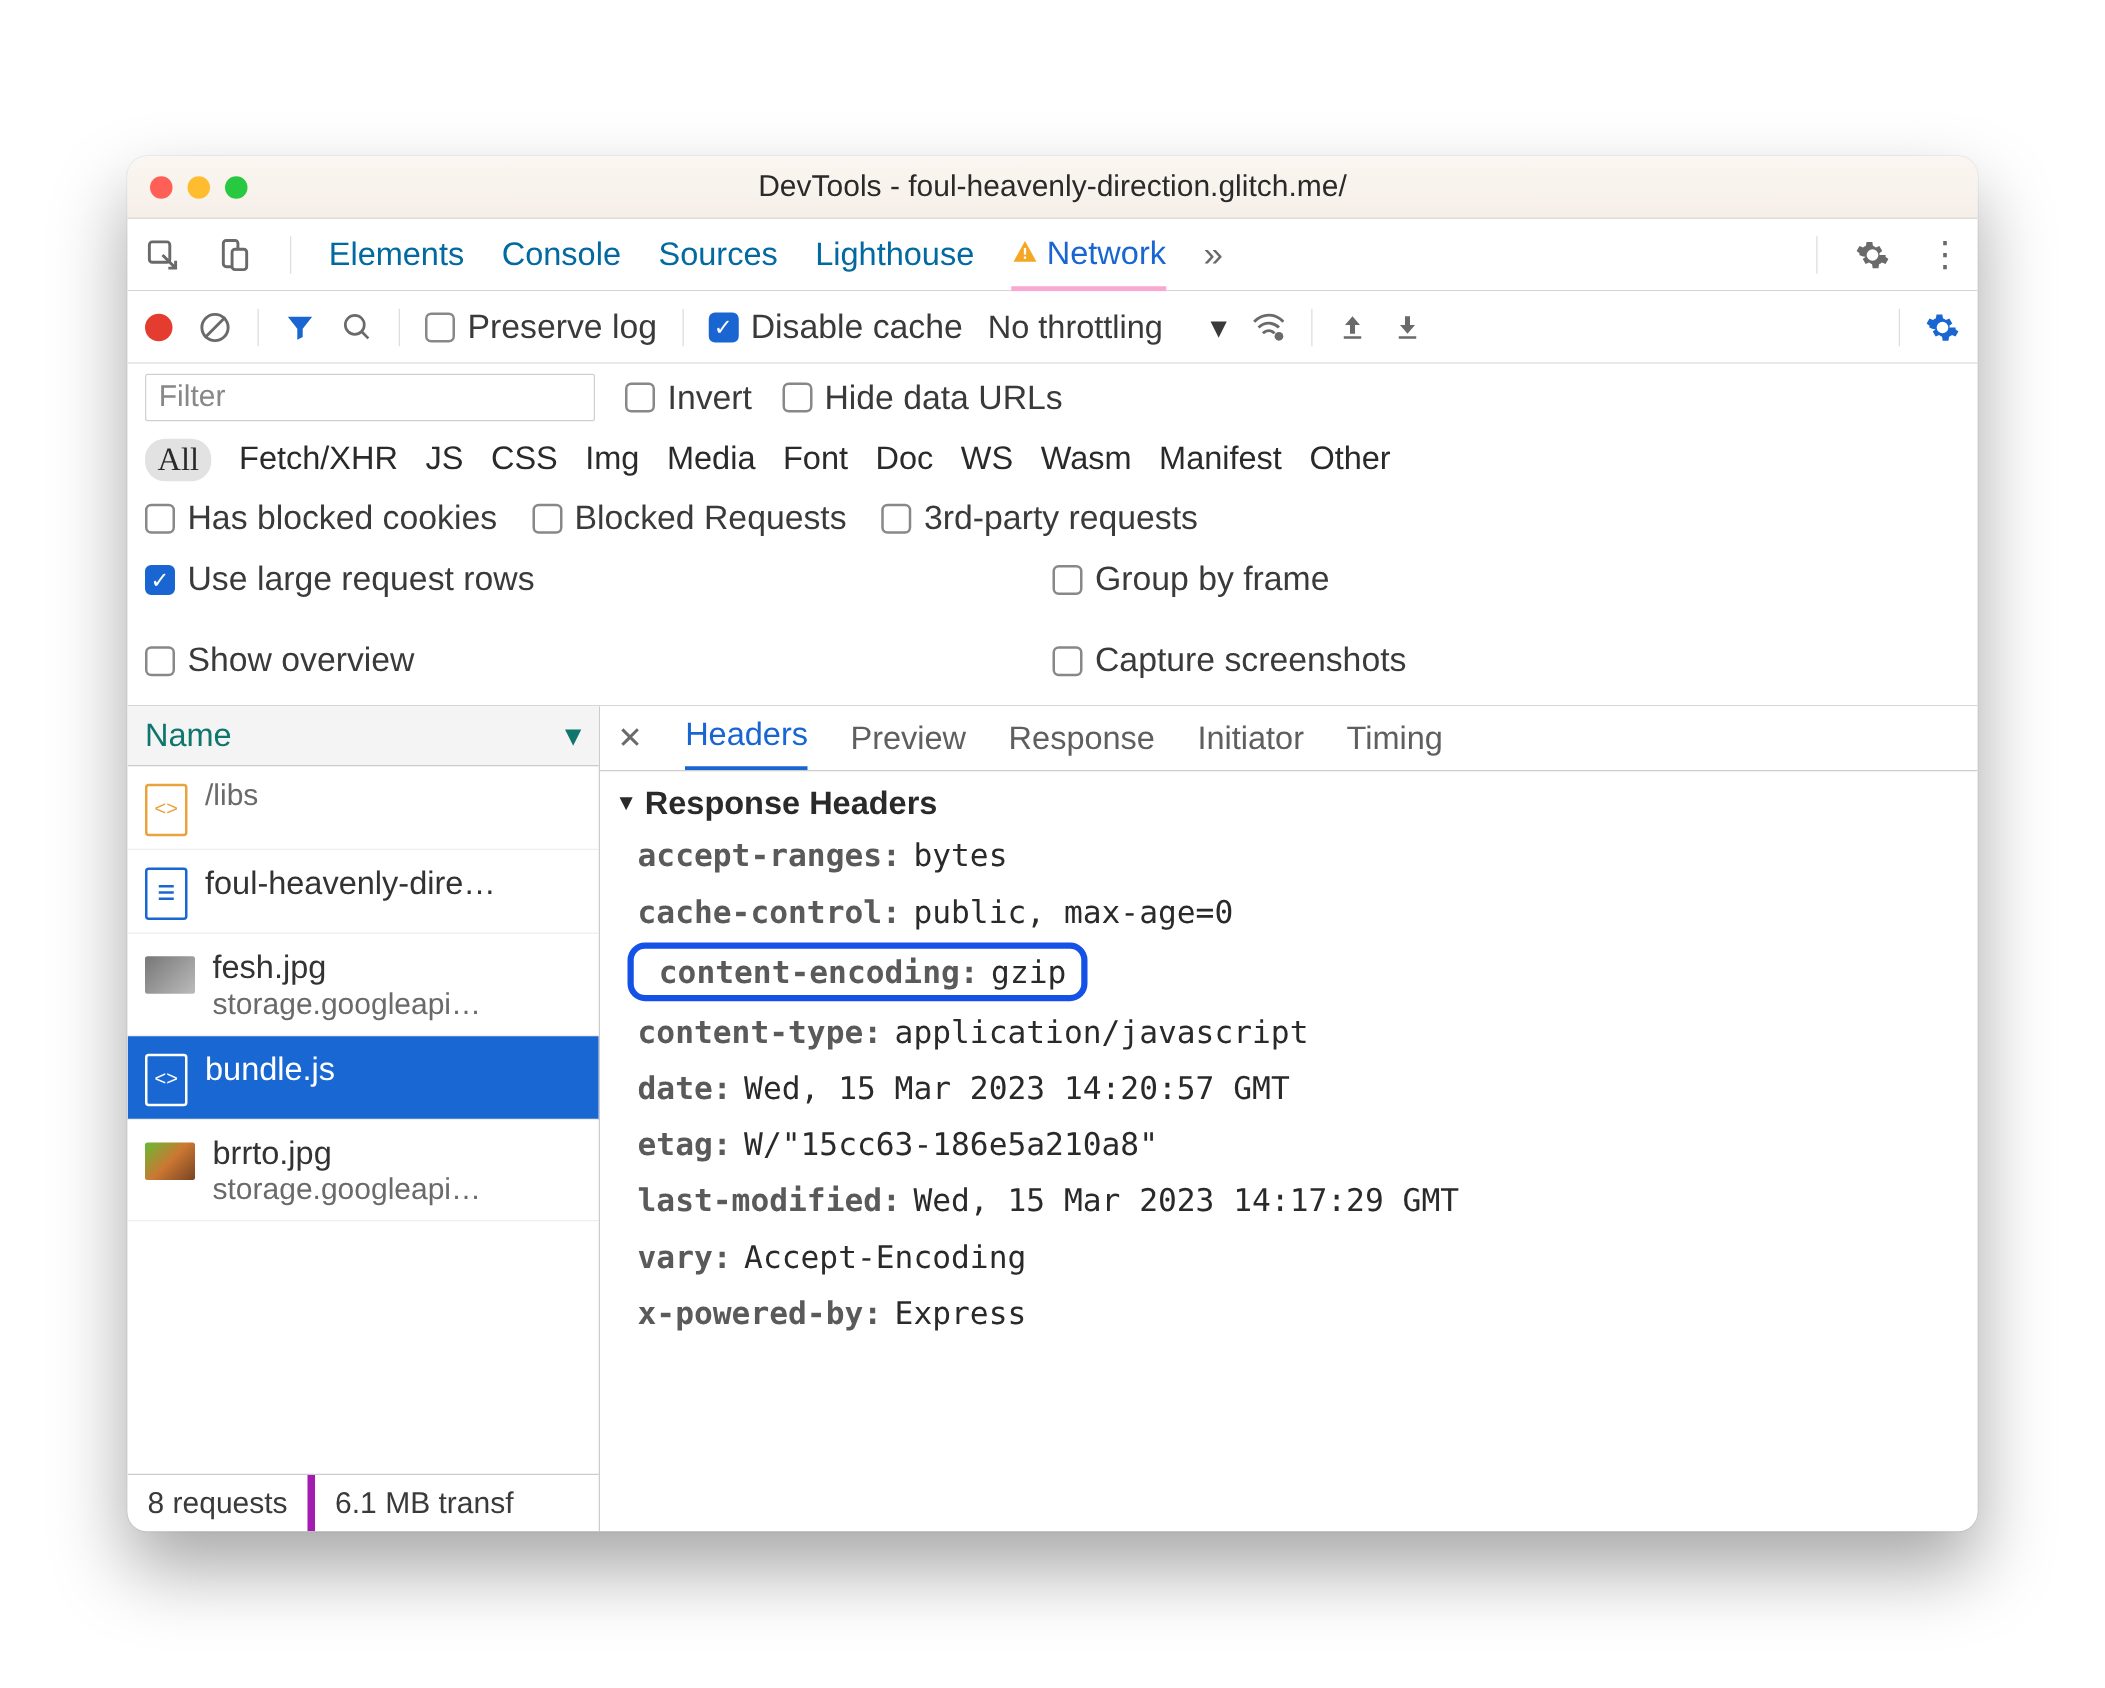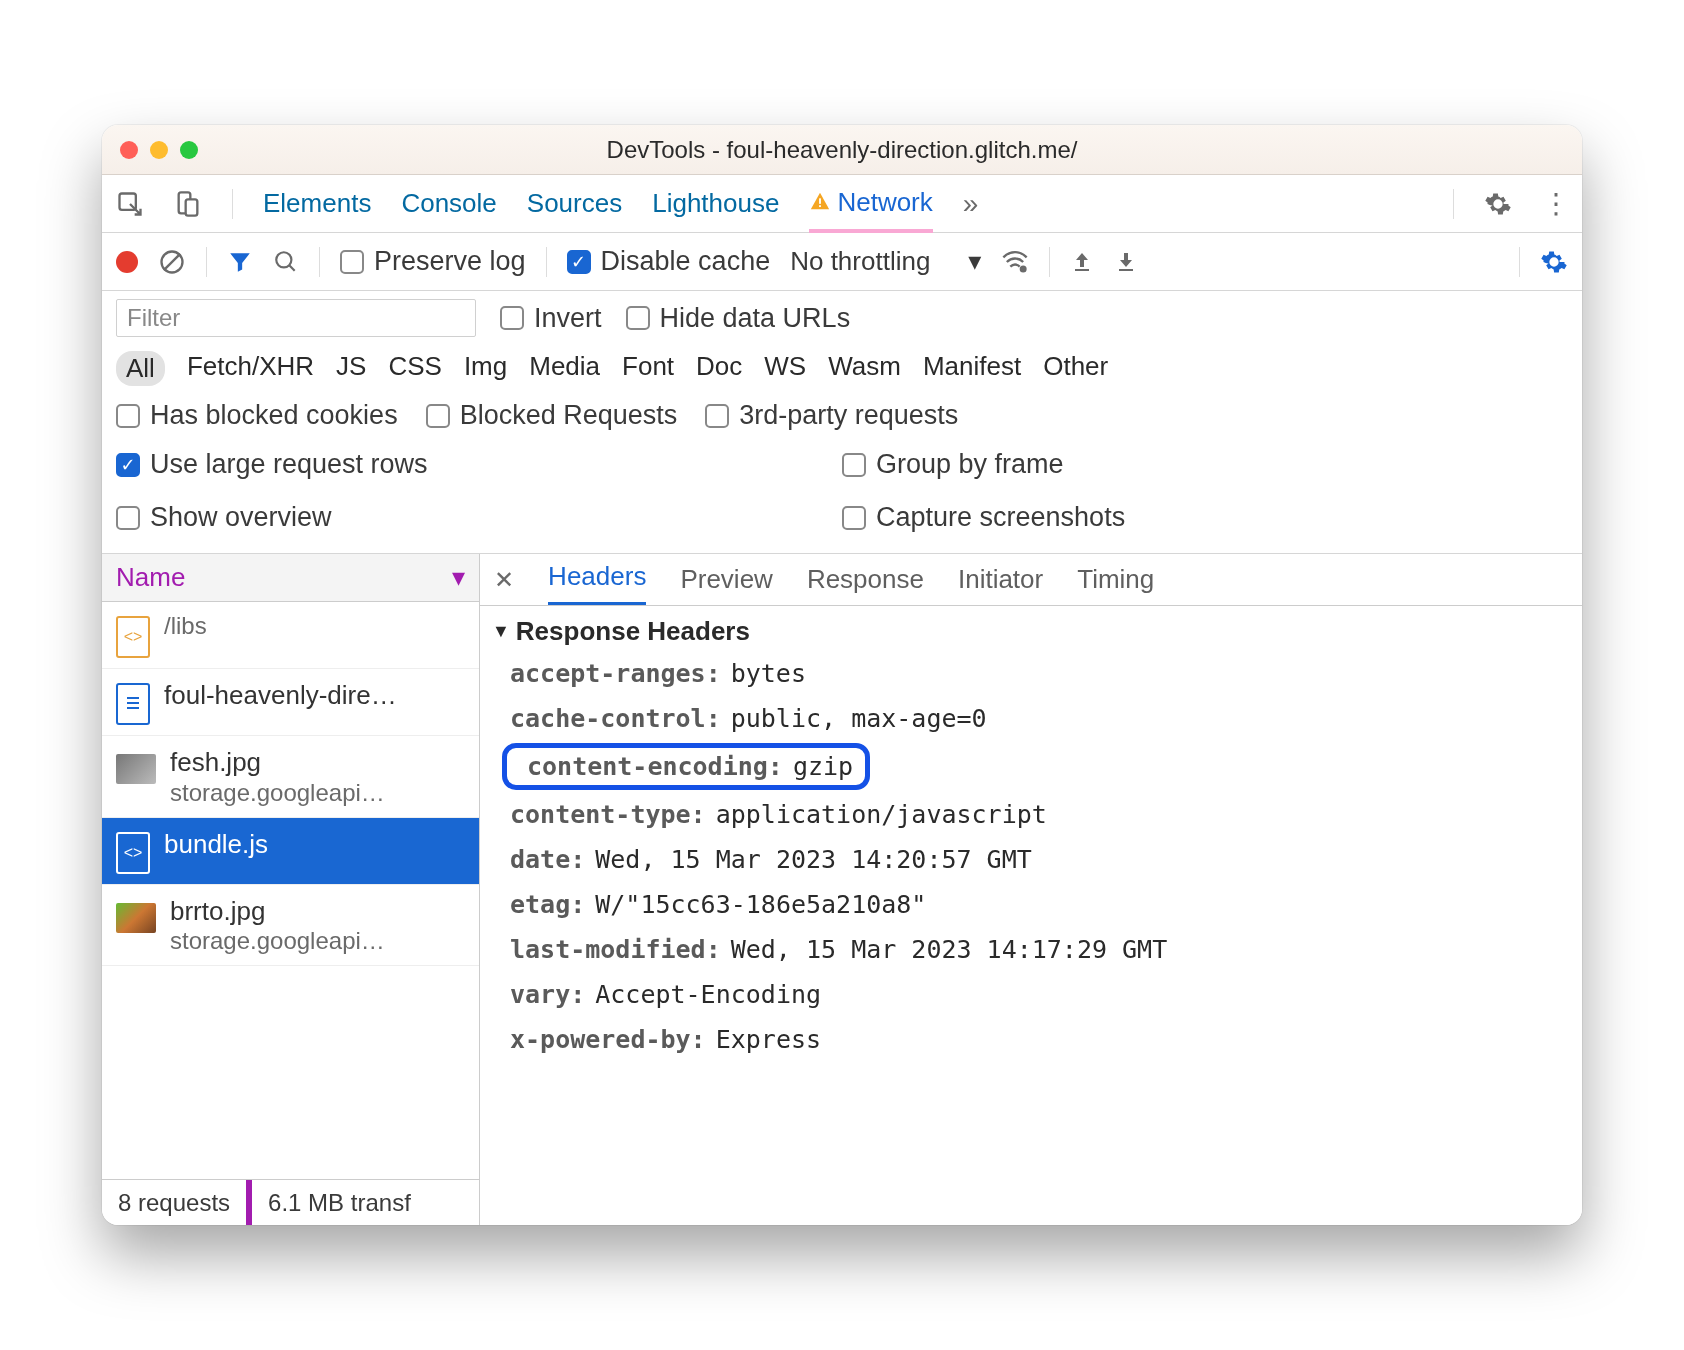--- a/index.html
+++ b/index.html
@@ -93,33 +93,33 @@
   
   .typesrow {
     padding: 6px 14px 10px 14px;
     display:flex;
     flex-wrap:wrap;
     gap: 22px;
     font-size:26px;
     color:#2a2a2a;
     background:#fff;
   }
-  .pill { padding: 2px 10px; border-radius:16px; }
+  .pill { padding: 2px 10px; border-radius:16px;font-family:Liberation Serif, serif; }
   .pill.active { background:#e2e2e2; }
   
   .optsrow { padding: 4px 14px 10px 14px; display:flex; gap:28px; flex-wrap:wrap; background:#fff; }
   .twocol { display:flex; padding: 8px 14px 20px 14px; border-bottom:1px solid #d6d6d6; background:#fff; }
-  .col { flex:1; display:flex; flex-direction:column; gap:22px; }
+  .col { flex:1; display:flex; flex-direction:column; gap:34px; }
   
   .split { flex:1; display:flex; min-height:0; }
   .leftpane { width: 378px; border-right:1px solid #ccc; display:flex; flex-direction:column; background:#fff; }
   .colhead {
     height:48px; border-bottom:1px solid #ccc;
     display:flex; align-items:center; justify-content:space-between;
-    padding:0 14px; font-size:26px; color:#a21caf;
+    padding:0 14px; font-size:26px; color:#0f766e;
     background:#f4f4f4;
   }
   .reqlist { flex:1; overflow:hidden; }
   .reqrow { display:flex; gap:14px; padding:10px 14px; border-bottom:1px solid #eee; align-items:flex-start; }
   .reqrow.selected { background:#1967d2; color:#fff; }
   .ficon { width:34px; height:42px; border:2px solid; border-radius:3px; flex-shrink:0; position:relative; margin-top:4px; display:flex; align-items:center; justify-content:center; font-size:16px;}
   .ficon.js { border-color:#e8a33d; color:#e8a33d; }
   .ficon.js.sel { border-color:#fff; color:#fff; }
   .ficon.html { border-color:#1967d2; color:#1967d2; }
   .ficon.img { border:0; background:#aaa; width:40px; height:30px; border-radius:2px; margin-top:8px; }

